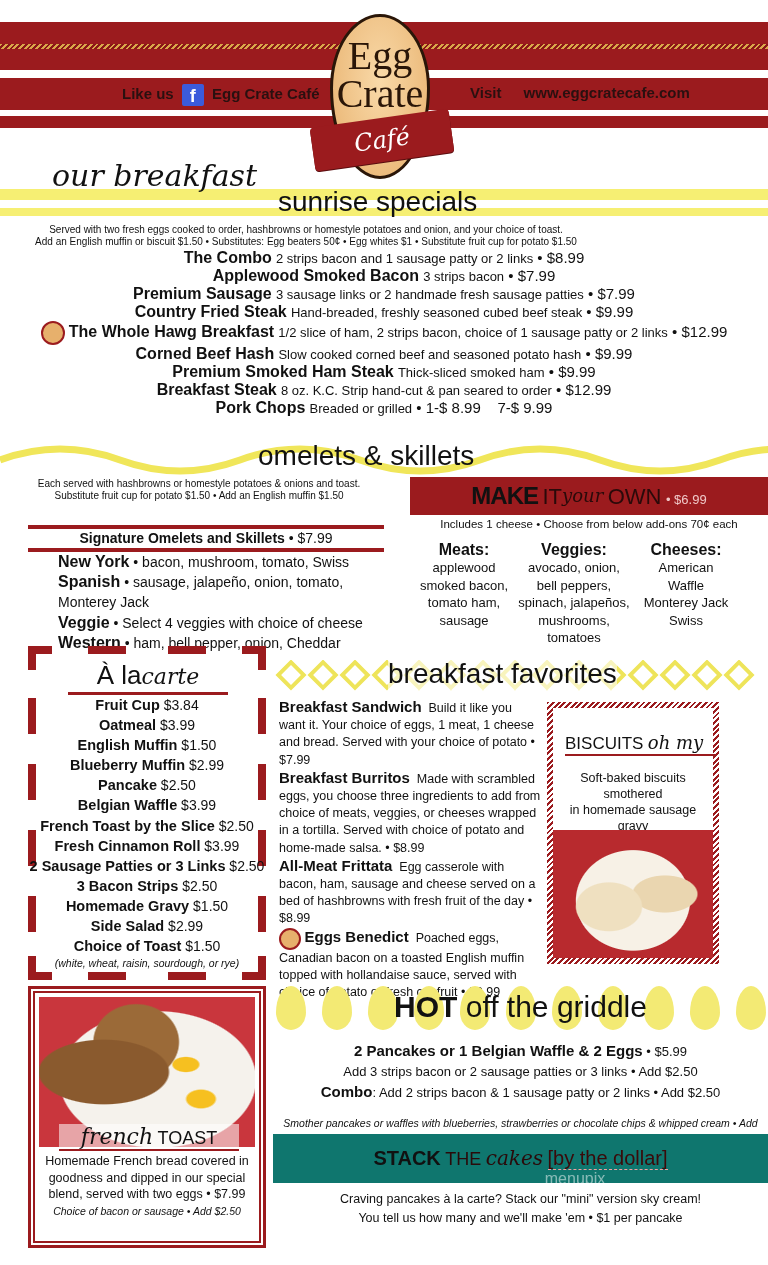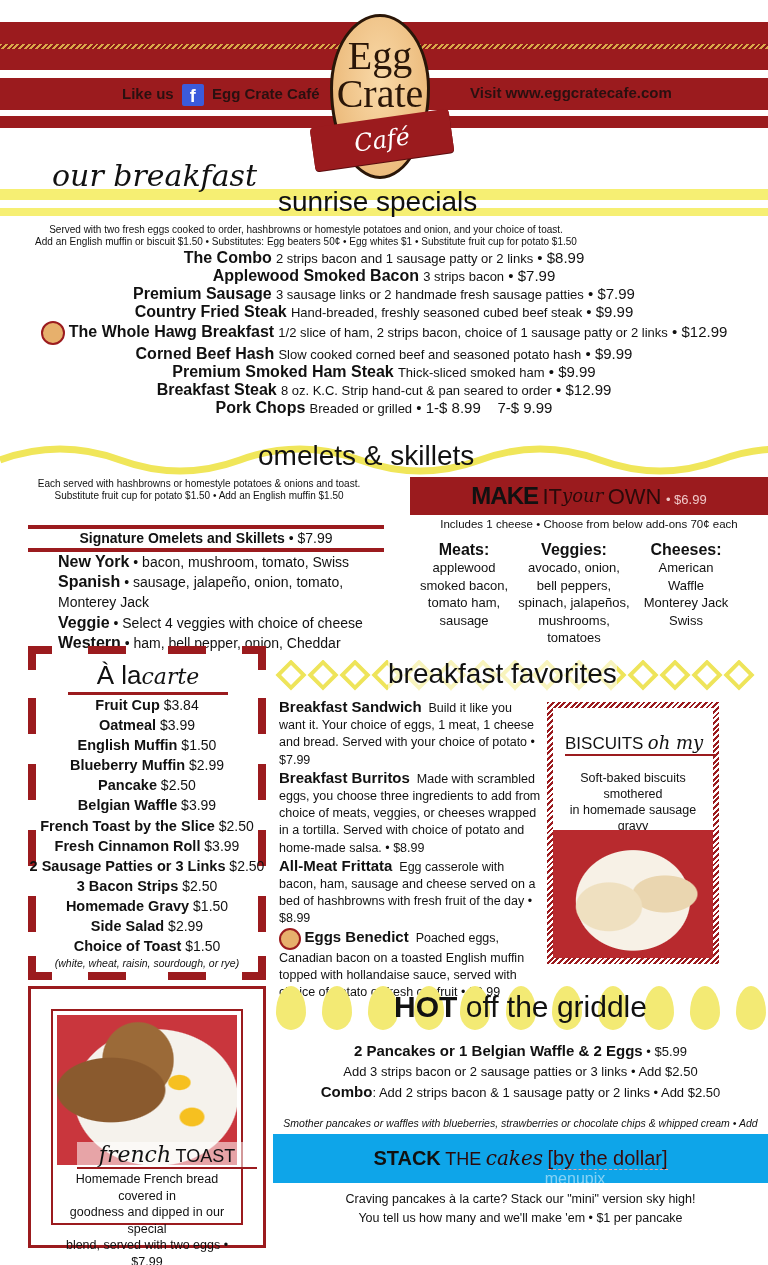--- a/index.html
+++ b/index.html
@@ -55,50 +55,50 @@
 
   .diamond-row { position: absolute; top: 660px; left: 274px; width: 494px; height: 34px; overflow: hidden; }
   .diamond { position: absolute; top: 4px; width: 22px; height: 22px; border: 4px solid #eee45a; transform: rotate(45deg); }
 
   .biscuit-box { position: absolute; left: 547px; top: 702px; width: 172px; height: 262px; padding: 6px;
     background: repeating-linear-gradient(135deg, #9b1b1e 0 2px, #fff 2px 4px); }
   .biscuit-inner { width: 100%; height: 100%; background: #fff; position: relative; }
   .biscuit-photo { position: absolute; left: 0; top: 122px; width: 100%; height: 128px;
     background: radial-gradient(ellipse at 35% 60%, #efe0c0 0 22%, transparent 23%), radial-gradient(ellipse at 70% 50%, #ead6b0 0 20%, transparent 21%), radial-gradient(ellipse at 50% 55%, #f7f1e6 0 50%, #b82a2e 51%); }
 
-  .ft-box { position: absolute; left: 28px; top: 986px; width: 238px; height: 262px; border: 3px solid #9b1b1e; padding: 20px; }
+  .ft-box { position: absolute; left: 28px; top: 986px; width: 238px; height: 262px; border: 3px solid #9b1b1e; padding: 2px; }
   .ft-box2 { width: 100%; height: 100%; border: 2px solid #9b1b1e; padding: 4px; }
   .ft-photo { width: 100%; height: 150px; background:
     radial-gradient(ellipse at 75% 68%, #f6c020 0 6%, transparent 7%),
     radial-gradient(ellipse at 68% 45%, #f6c020 0 6%, transparent 7%),
     radial-gradient(ellipse at 30% 50%, #8a5a2e 0 30%, transparent 31%),
     radial-gradient(ellipse at 45% 30%, #9b6a38 0 25%, transparent 26%),
     radial-gradient(ellipse at 55% 55%, #f5f2ec 0 58%, #c9363d 59%); position: relative; }
 
   .egg-row { position: absolute; top: 986px; left: 276px; width: 492px; height: 48px; }
   .egg { position: absolute; top: 0; width: 30px; height: 44px; background: #f3ea74; border-radius: 50% 50% 50% 50% / 60% 60% 40% 40%; }
 
-  .stack-bar { position: absolute; left: 273px; top: 1134px; width: 495px; height: 49px; background: #0ea5e9; text-align: center; line-height: 49px; }
+  .stack-bar { position: absolute; left: 273px; top: 1134px; width: 495px; height: 49px; background: #0f766e; text-align: center; line-height: 49px; }
 </style>
 </head>
 <body>
 
 <div class="stripe" style="top:22px;height:48px;"></div>
 <div class="gold-rope"></div>
 <div class="stripe" style="top:78px;height:32px;"></div>
 <div class="stripe" style="top:116px;height:12px;"></div>
 
 <div class="header-text cond" style="left:122px;">
   <span>Like us</span>
   <span class="fb-icon">f</span>
   <span>Egg Crate Café</span>
 </div>
 <div class="header-text cond" style="left:470px;">
   <span>Visit</span>
-  <span style="margin-left:0;">www.eggcratecafe.com</span>
+  <span style="margin-left:18px;">www.eggcratecafe.com</span>
 </div>
 
 <div class="logo">
   <div class="l1">Egg</div>
   <div class="l2">Crate</div>
 </div>
 <div class="ribbon">Café</div>
 
 <div class="yband" style="top:189px;height:11px;"></div>
 <div class="yband" style="top:208px;height:8px;"></div>
@@ -302,15 +302,15 @@
 </div>
 
 <div class="stack-bar cond">
   <b style="font-size:20px;font-weight:900;color:#111;">STACK</b>
   <span style="font-size:18px;color:#2a0a0a;">THE</span>
   <span class="script" style="font-size:20px;color:#2a0a0a;">cakes</span>
   <span style="font-size:20px;color:#3a0a0a;border-bottom:1px dashed #f0a0a0;">[by the dollar]</span>
 </div>
 <div class="abs center" style="left:500px;top:1170px;width:150px;font-size:16px;color:rgba(255,255,255,0.5);">menupix</div>
 <div class="abs center cond" style="left:273px;top:1190px;width:495px;font-size:12.5px;line-height:19px;">
-  <div>Craving pancakes à la carte? Stack our "mini" version sky high!</div>
+  <div>Craving pancakes à la carte? Stack our "mini" version sky cream!</div>
   <div>You tell us how many and we'll make 'em • $1 per pancake</div>
 </div>
 
 </body></html>

